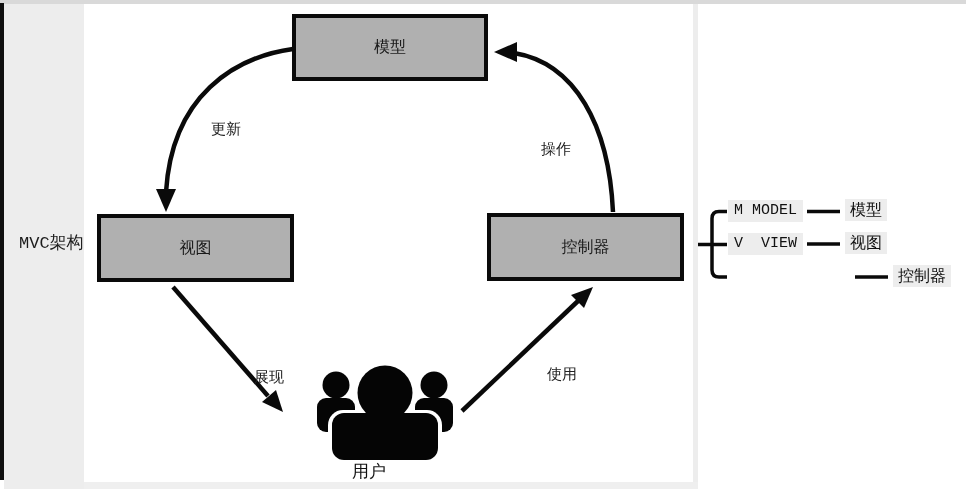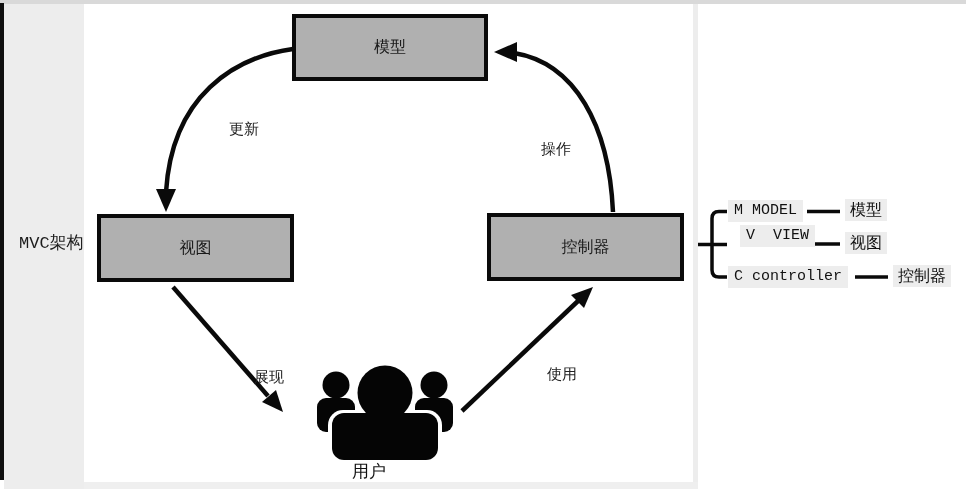--- a/index.html
+++ b/index.html
@@ -34,21 +34,21 @@
   }
   .box-model{left:292px;top:14px;width:196px;height:67px;}
   .box-view{left:97px;top:214px;width:197px;height:68px;}
   .box-controller{left:487px;top:213px;width:197px;height:68px;}
 
   .edge-label{
     position:absolute;z-index:2;
     font-family:"DejaVu Serif","Liberation Serif",serif;
     font-size:15px;color:#222;white-space:nowrap;
   }
-  .lbl-update{left:229px;top:120px;font-family:Liberation Mono, monospace;}
+  .lbl-update{left:211px;top:120px;font-family:Liberation Mono, monospace;}
   .lbl-operate{left:541px;top:140px;}
   .lbl-present{left:254px;top:325px;margin-top:43px;}
   .lbl-use{left:547px;top:365px;}
 
   .user-label{
     position:absolute;left:352px;top:460px;width:66px;z-index:2;
     text-align:left;
     font-family:"DejaVu Serif","Liberation Serif",serif;
     font-size:17px;color:#111;
   }
@@ -59,21 +59,21 @@
     font-family:"Liberation Mono","DejaVu Sans Mono",monospace;
     font-size:15px;line-height:18px;padding:2px 6px;
     white-space:pre;
   }
   .legend-chip.cn{
     font-family:"DejaVu Serif","Liberation Serif",serif;
     font-size:16px;line-height:18px;padding:2px 5px;
   }
   .chip-m{left:728px;top:200px;}
   .chip-m-cn{left:845px;top:199px;}
-  .chip-v{left:728px;top:225px;margin-left:12px;}
+  .chip-v{left:728px;top:233px;}
   .chip-v-cn{left:845px;top:232px;}
   .chip-c{left:728px;top:266px;}
   .chip-c-cn{left:893px;top:265px;}
 
   .watermark{
     position:absolute;right:8px;top:459px;z-index:2;
     font-family:"Liberation Sans","DejaVu Sans",sans-serif;
     font-size:15px;color:#aaaaaa;white-space:nowrap;
   }
 </style>
@@ -150,17 +150,16 @@
   <div class="edge-label lbl-operate">操作</div>
   <div class="edge-label lbl-present">展现</div>
   <div class="edge-label lbl-use">使用</div>
 
   <div class="user-label">用户</div>
 
   <div class="legend-chip chip-m">M MODEL</div>
   <div class="legend-chip cn chip-m-cn">模型</div>
   <div class="legend-chip chip-v">V  VIEW</div>
   <div class="legend-chip cn chip-v-cn">视图</div>
-  <div class="legend-chip chip-c">C controller</div>
   <div class="legend-chip cn chip-c-cn">控制器</div>
 
 
 </div>
 
 </body></html>

